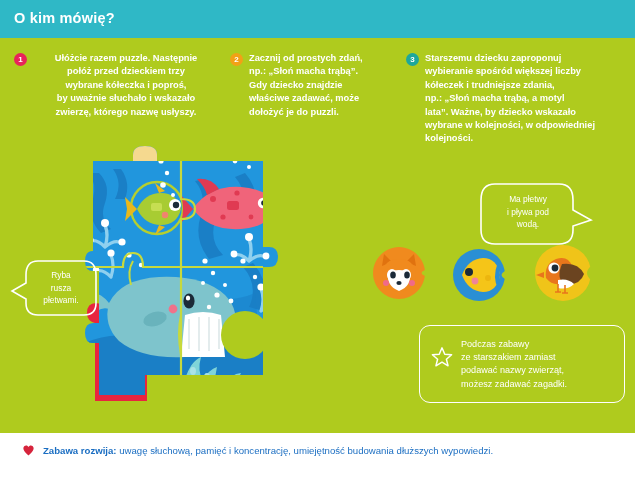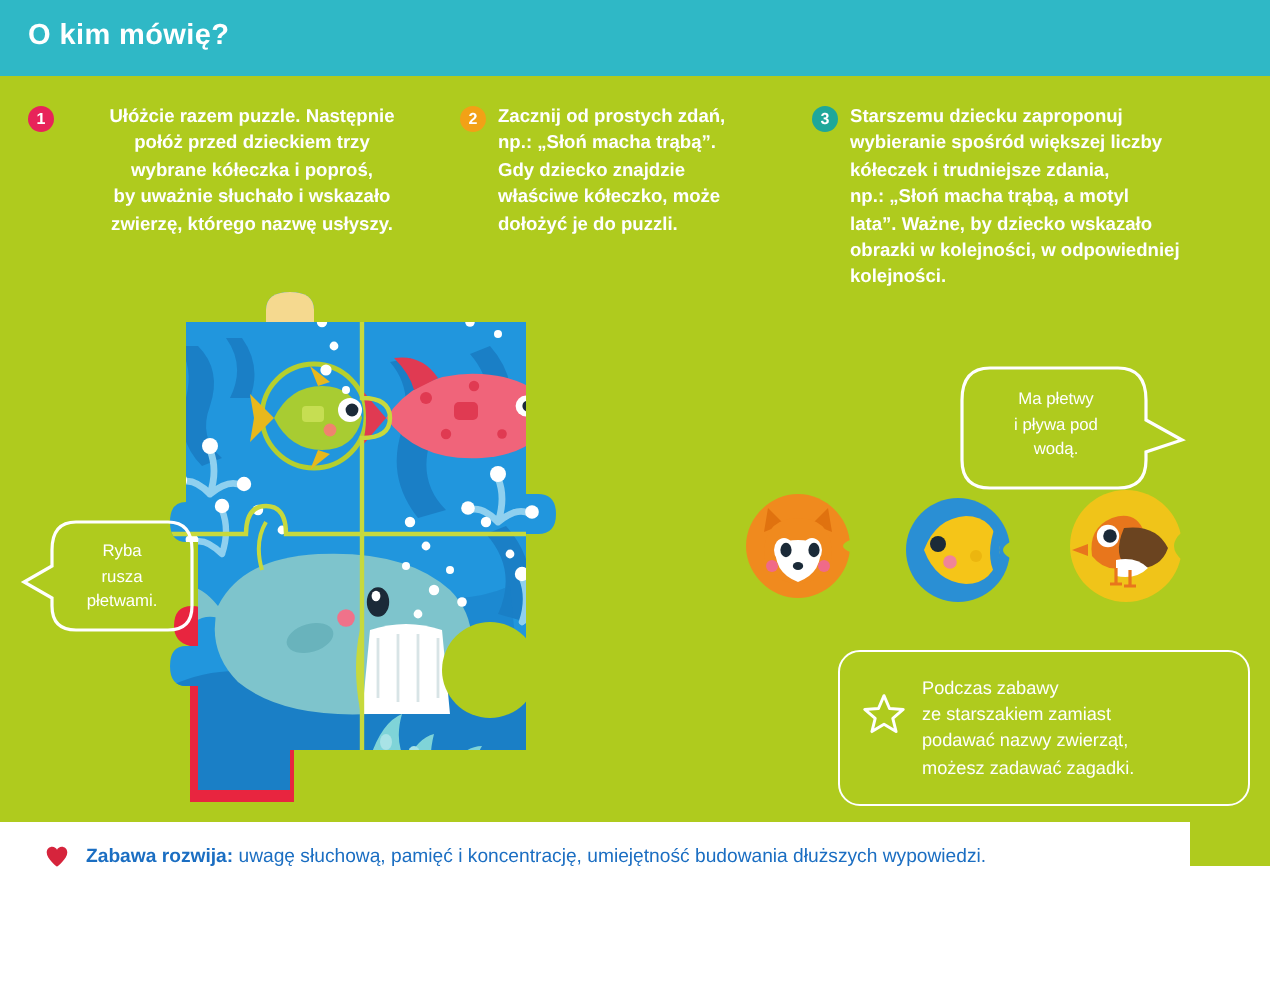--- a/index.html
+++ b/index.html
@@ -83,21 +83,21 @@
     width: 22px; height: 22px;
   }
   .tipbox-text {
     position: absolute; left: 41px; top: 12px; width: 158px;
     color: #ffffff; font-size: 9.1px; line-height: 13.2px;
     font-weight: normal; white-space: pre-line;
   }
 
   
   .footer {
-    position: absolute; left: 0; top: 411px;
+    position: absolute; left: 0; top: 433px;
     width: 595px; height: 62px;
     background: #ffffff;
   }
   .footer-inner {
     position: absolute; left: 22px; top: 11px;
     display: flex; align-items: center; gap: 8px;
   }
   .heart-icon { width: 13px; height: 13px; display:block; }
   .footer-text {
     font-size: 9.6px; color: #1b6ec2; line-height: 13px;
@@ -122,32 +122,32 @@
 wybrane kółeczka i poproś,
 by uważnie słuchało i wskazało
 zwierzę, którego nazwę usłyszy.</div>
   </div>
 
   <div class="col" id="col2">
     <div class="badge" style="background:#f2a116">2</div>
     <div class="col-text">Zacznij od prostych zdań,
 np.: „Słoń macha trąbą”.
 Gdy dziecko znajdzie
-właściwe kółeczko, może
+właściwe zadawać, może
 dołożyć je do puzzli.</div>
   </div>
 
   <div class="col" id="col3">
     <div class="badge" style="background:#1ea79a">3</div>
     <div class="col-text">Starszemu dziecku zaproponuj
 wybieranie spośród większej liczby
 kółeczek i trudniejsze zdania,
 np.: „Słoń macha trąbą, a motyl
 lata”. Ważne, by dziecko wskazało
-obrazki w kolejności, w odpowiedniej
+wybrane w kolejności, w odpowiedniej
 kolejności.</div>
   </div>
 
   <div class="puzzle-wrap">
     <svg class="puzzle-svg" width="245" height="262" viewBox="0 0 245 262" xmlns="http://www.w3.org/2000/svg">
       <defs>
         <clipPath id="puzzleClip">
           <path d="M8,18 L48,18 L48,12 Q48,3 60,3 Q72,3 72,12 L72,18 L178,18
                    L178,104 L184,104 Q193,104 193,114 Q193,124 184,124 L178,124
                    L178,232 L60,232 L60,252 L14,252 L14,200

